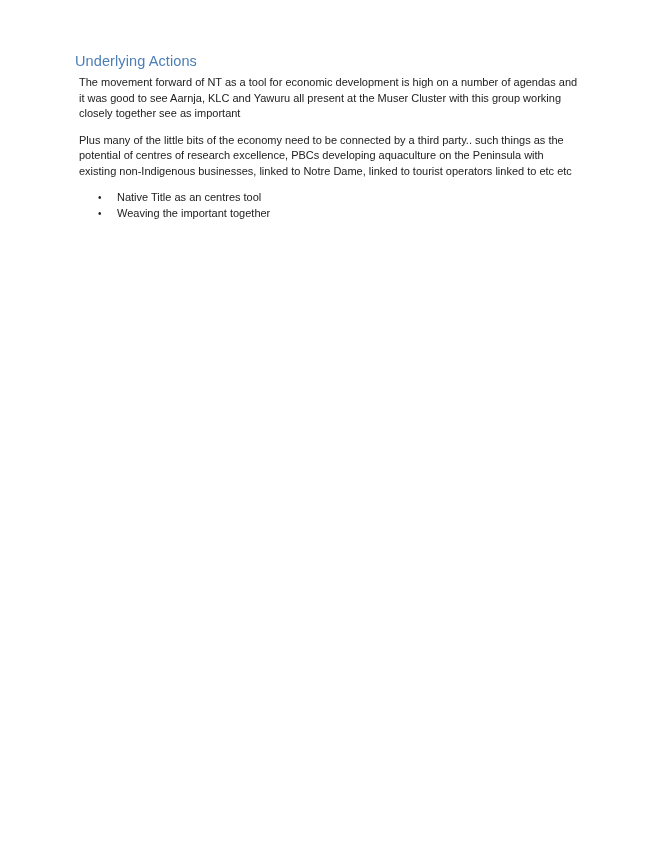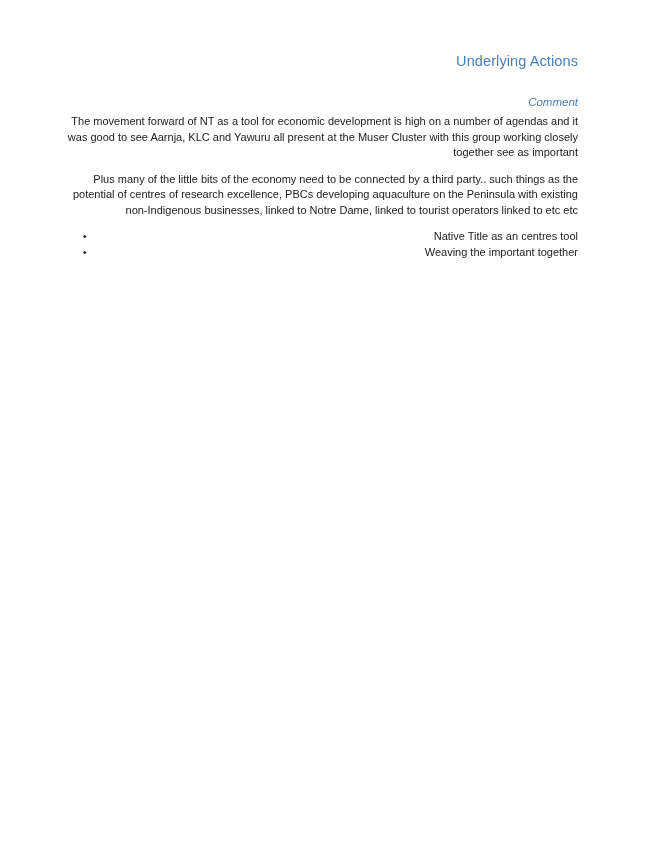--- a/index.html
+++ b/index.html
@@ -6,25 +6,24 @@
     margin: 0;
     padding: 0;
     background: #ffffff;
   }
   .doc-page {
     position: relative;
     width: 652px;
     height: 660px;
     background: #ffffff;
     box-sizing: border-box;
-    padding: 52px 74px 0 60px;
+    padding: 52px 74px 0 75px;
     font-family: "Liberation Sans", sans-serif;
     color: #212121;
     overflow: hidden;
-    text-align: right;
   }
   .section-heading {
     margin: 0;
     font-size: 14.5px;
     font-weight: normal;
     line-height: 18px;
     color: #4b7db8;
     letter-spacing: 0.1px;
   }
   .comment-subheading {
@@ -70,21 +69,20 @@
     color: #212121;
   }
 </style>
 </head>
 <body>
 
 <div class="doc-page">
 
   <h1 class="section-heading">Underlying Actions</h1>
 
-  <h2 class="comment-subheading">Comment</h2>
 
   <p class="body-paragraph">The movement forward of NT as a tool for economic development is high on a number of agendas and it was good to see Aarnja, KLC and Yawuru all present at the Muser Cluster with this group working closely together see as important</p>
 
   <p class="body-paragraph">Plus many of the little bits of the economy need to be connected by a third party.. such things as the potential of centres of research excellence, PBCs developing aquaculture on the Peninsula with existing non-Indigenous businesses, linked to Notre Dame, linked to tourist operators linked to etc etc</p>
 
   <ul class="bullet-list">
     <li>
       <span class="bullet-glyph">•</span>
       <span>Native Title as an centres tool</span>
     </li>

